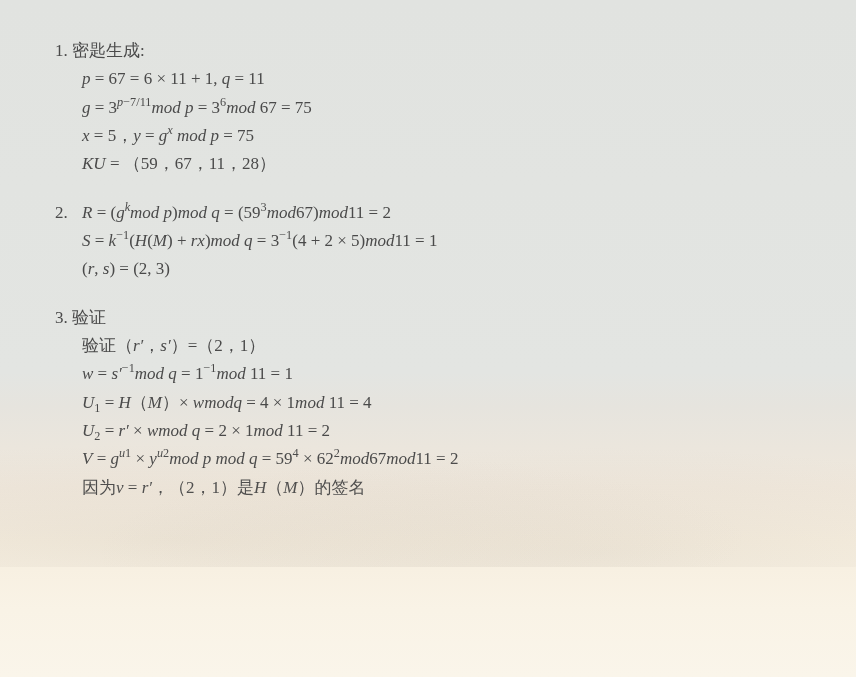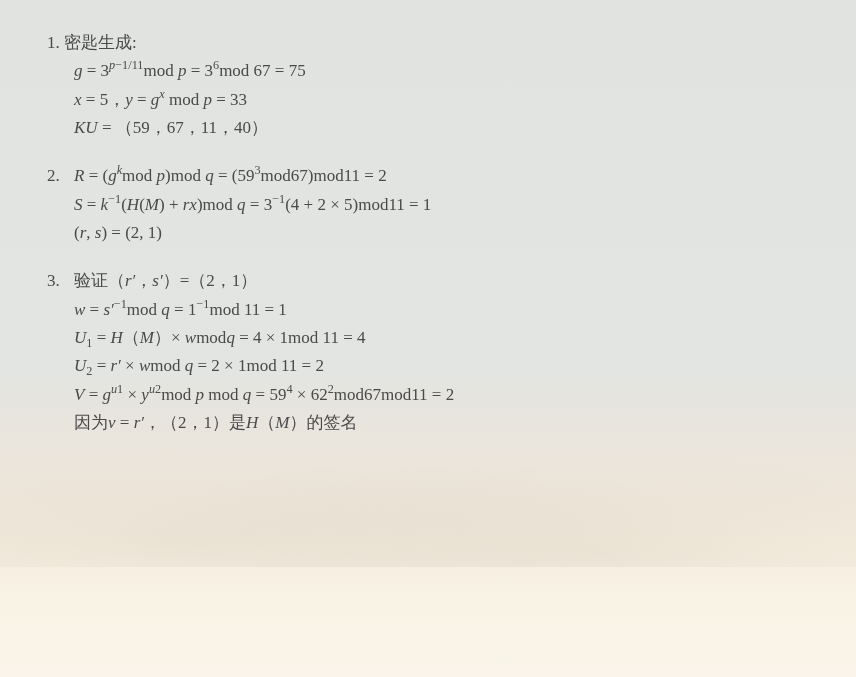--- a/index.html
+++ b/index.html
@@ -25,36 +25,36 @@
     position: relative;
   }
   .page {
     padding: 22px 28px 0 36px;
     font-size: 17px;
     line-height: 1.55;
   }
   ol.main {
     list-style: decimal;
     padding-left: 20px;
-    margin: 8px;
+    margin: 16px;
   }
   ol.main > li {
     margin-bottom: 22px;
   }
   ol.main > li > .heading {
     margin-bottom: 2px;
   }
   .block .line {
     margin: 2px 0 2px 10px;
     white-space: nowrap;
   }
   
   .mi { font-style: italic; font-family: "Times New Roman", serif; }
   .mn { font-style: normal; font-family: "Times New Roman", serif; }
-  .op { font-family: "Times New Roman", serif; }
+  .op { font-style: italic; font-family: "Times New Roman", serif; }
   sup { font-size: 0.72em; line-height: 0; }
   sub { font-size: 0.72em; line-height: 0; }
   
   .cjk { font-family: "SimSun","Songti SC",serif; font-style: normal; }
   
   .haze {
     position: absolute;
     left: 0; right: 0; bottom: 110px;
     height: 140px;
     background: radial-gradient(ellipse at 20% 80%, rgba(160,150,140,0.12) 0%, rgba(160,150,140,0) 60%),
@@ -65,46 +65,50 @@
 </head>
 <body>
 
 <div class="page">
   <ol class="main">
 
     <li>
       <div class="heading cjk">密匙生成:</div>
       <div class="block">
         <div class="line">
-          <span class="mi">g</span> <span class="mn">= 3</span><sup><span class="mi">p</span><span class="mn">−1/11</span></sup><span class="op">mod</span> <span class="mi">p</span> <span class="mn">= 3</span><sup><span class="mn">6</span></sup><span class="op">mod</span> <span class="mn">67 = 75</span>
+          <span class="mi">p</span> <span class="mn">= 67 = 6 × 11 + 1,</span> <span class="mi">q</span> <span class="mn">= 11</span>
         </div>
         <div class="line">
-          <span class="mi">x</span> <span class="mn">= 5</span><span class="cjk">，</span><span class="mi">y</span> <span class="mn">=</span> <span class="mi">g</span><sup><span class="mi">x</span></sup> <span class="op">mod</span> <span class="mi">p</span> <span class="mn">= 33</span>
+          <span class="mi">g</span> <span class="mn">= 3</span><sup><span class="mi">p</span><span class="mn">−7/11</span></sup><span class="op">mod</span> <span class="mi">p</span> <span class="mn">= 3</span><sup><span class="mn">6</span></sup><span class="op">mod</span> <span class="mn">67 = 75</span>
         </div>
         <div class="line">
-          <span class="mi">KU</span> <span class="mn">=</span> <span class="cjk">（</span><span class="mn">59</span><span class="cjk">，</span><span class="mn">67</span><span class="cjk">，</span><span class="mn">11</span><span class="cjk">，</span><span class="mn">40</span><span class="cjk">）</span>
+          <span class="mi">x</span> <span class="mn">= 5</span><span class="cjk">，</span><span class="mi">y</span> <span class="mn">=</span> <span class="mi">g</span><sup><span class="mi">x</span></sup> <span class="op">mod</span> <span class="mi">p</span> <span class="mn">= 75</span>
+        </div>
+        <div class="line">
+          <span class="mi">KU</span> <span class="mn">=</span> <span class="cjk">（</span><span class="mn">59</span><span class="cjk">，</span><span class="mn">67</span><span class="cjk">，</span><span class="mn">11</span><span class="cjk">，</span><span class="mn">28</span><span class="cjk">）</span>
         </div>
       </div>
     </li>
 
     <li>
       <div class="block">
         <div class="line">
           <span class="mi">R</span> <span class="mn">= (</span><span class="mi">g</span><sup><span class="mi">k</span></sup><span class="op">mod</span> <span class="mi">p</span><span class="mn">)</span><span class="op">mod</span> <span class="mi">q</span> <span class="mn">= (59</span><sup><span class="mn">3</span></sup><span class="op">mod</span><span class="mn">67)</span><span class="op">mod</span><span class="mn">11 = 2</span>
         </div>
         <div class="line">
           <span class="mi">S</span> <span class="mn">=</span> <span class="mi">k</span><sup><span class="mn">−1</span></sup><span class="mn">(</span><span class="mi">H</span><span class="mn">(</span><span class="mi">M</span><span class="mn">) +</span> <span class="mi">rx</span><span class="mn">)</span><span class="op">mod</span> <span class="mi">q</span> <span class="mn">= 3</span><sup><span class="mn">−1</span></sup><span class="mn">(4 + 2 × 5)</span><span class="op">mod</span><span class="mn">11 = 1</span>
         </div>
         <div class="line">
-          <span class="mn">(</span><span class="mi">r</span><span class="mn">,</span> <span class="mi">s</span><span class="mn">) = (2, 1)</span>
+          <span class="mn">(</span><span class="mi">r</span><span class="mn">,</span> <span class="mi">s</span><span class="mn">) = (2, 3)</span>
         </div>
       </div>
     </li>
 
     <li>
+      <div class="heading cjk">验证</div>
       <div class="block">
         <div class="line">
           <span class="cjk">验证（</span><span class="mi">r′</span><span class="cjk">，</span><span class="mi">s′</span><span class="cjk">）=（</span><span class="mn">2</span><span class="cjk">，</span><span class="mn">1</span><span class="cjk">）</span>
         </div>
         <div class="line">
           <span class="mi">w</span> <span class="mn">=</span> <span class="mi">s′</span><sup><span class="mn">−1</span></sup><span class="op">mod</span> <span class="mi">q</span> <span class="mn">= 1</span><sup><span class="mn">−1</span></sup><span class="op">mod</span> <span class="mn">11 = 1</span>
         </div>
         <div class="line">
           <span class="mi">U</span><sub><span class="mn">1</span></sub> <span class="mn">=</span> <span class="mi">H</span><span class="cjk">（</span><span class="mi">M</span><span class="cjk">）</span><span class="mn">×</span> <span class="mi">w</span><span class="op">mod</span><span class="mi">q</span> <span class="mn">= 4 × 1</span><span class="op">mod</span> <span class="mn">11 = 4</span>
         </div>

